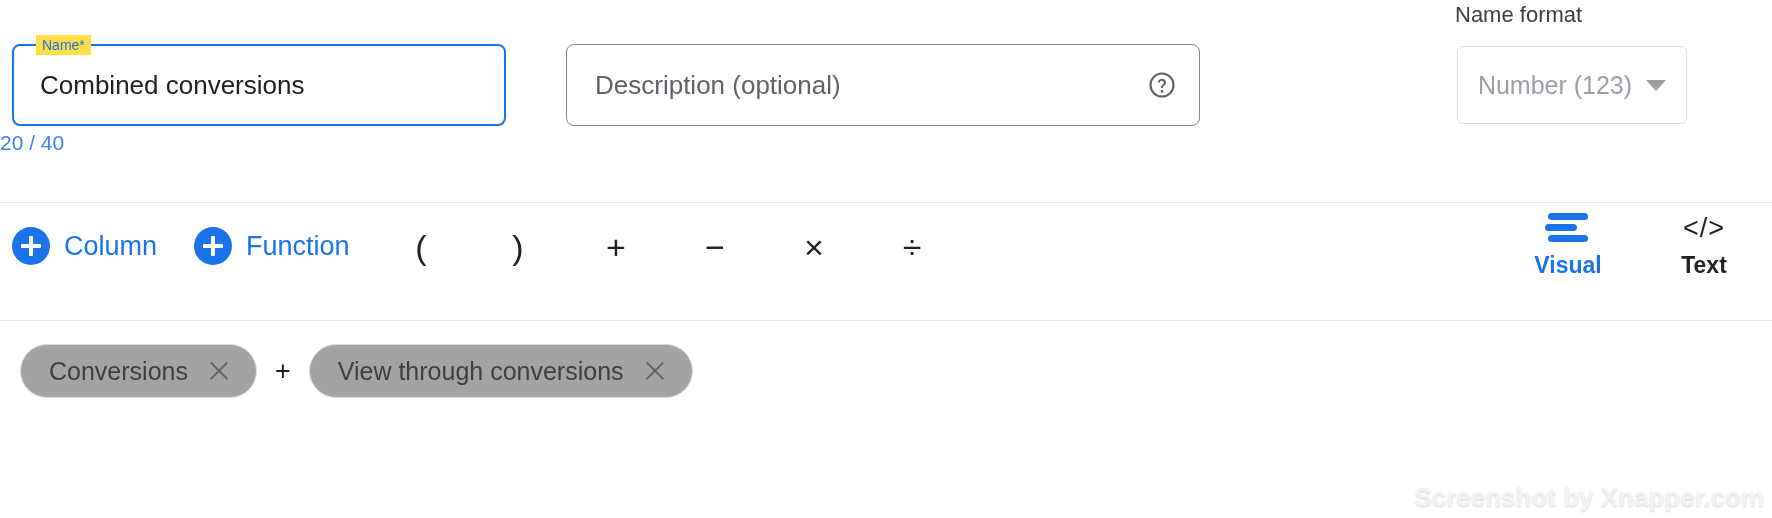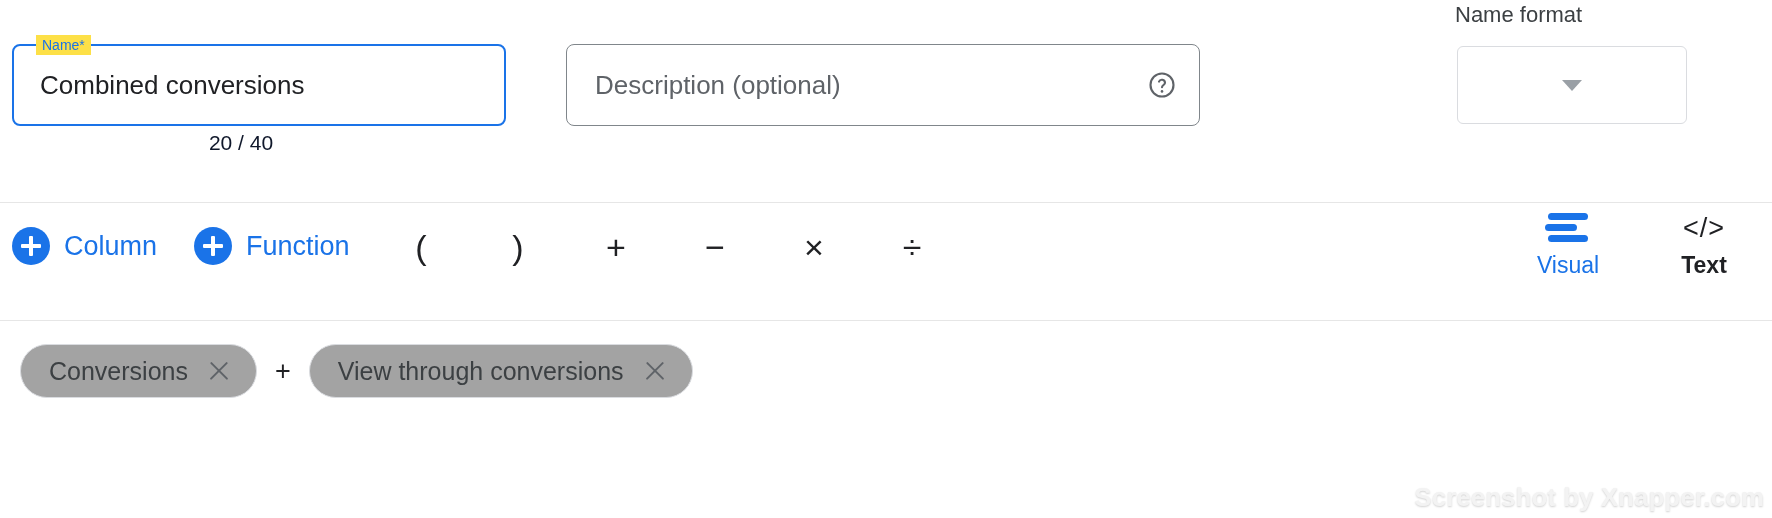--- a/index.html
+++ b/index.html
@@ -55,26 +55,26 @@
     font-size: 26px;
     line-height: 30px;
     color: #202124;
     white-space: nowrap;
   }
   .name-counter {
     position: absolute;
     left: 0;
     top: 130px;
     width: 494px;
-    text-align: center;
+    text-align: left;
     padding-right: 12px;
     box-sizing: border-box;
     font-size: 21px;
     line-height: 26px;
-    color: #0f172a;
+    color: #3b82f6;
   }
 
   
   .desc-field {
     position: absolute;
     left: 566px;
     top: 44px;
     width: 634px;
     height: 82px;
     box-sizing: border-box;
@@ -248,21 +248,21 @@
     gap: 9px;
     cursor: pointer;
     user-select: none;
   }
   .view-tab .vt-label {
     font-size: 23px;
     line-height: 26px;
     white-space: nowrap;
     font-weight: bold;
   }
-  .view-tab.active .vt-label { color: #1a73e8; font-weight: normal; }
+  .view-tab.active .vt-label { color: #1a73e8; font-weight: bold; }
   .view-tab.inactive .vt-label { color: #202124; }
 
   .visual-icon { width: 46px; height: 30px; position: relative; }
   .visual-icon i {
     position: absolute;
     height: 7px;
     border-radius: 4px;
     background: #1a73e8;
     display: block;
   }
@@ -376,20 +376,21 @@
       <svg viewBox="0 0 24 24" width="30" height="30" aria-hidden="true">
         <circle cx="12" cy="12" r="9.2" fill="none" stroke="#5f6368" stroke-width="1.7"></circle>
         <path d="M9.6 9.3a2.5 2.5 0 0 1 4.8.9c0 1.7-2.4 1.9-2.4 3.6" fill="none" stroke="#5f6368" stroke-width="1.7" stroke-linecap="round"></path>
         <circle cx="12" cy="17.1" r="1.05" fill="#5f6368"></circle>
       </svg>
     </span>
   </div>
 
   <div class="dataformat-label">Name format</div>
   <div class="dataformat-select">
+    <span class="sel-value">Number (123)</span>
     <span class="caret"></span>
   </div>
 </div>
 
 <div class="divider d1"></div>
 
 <div class="toolbar">
 
   <div class="tb-btn btn-column">
     <span class="plus-circle"></span>

